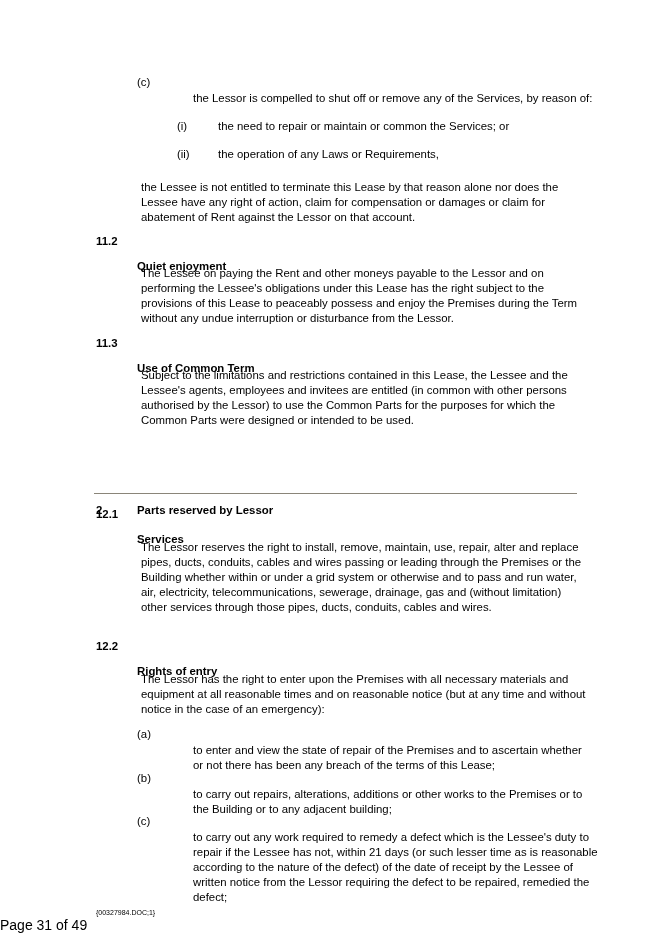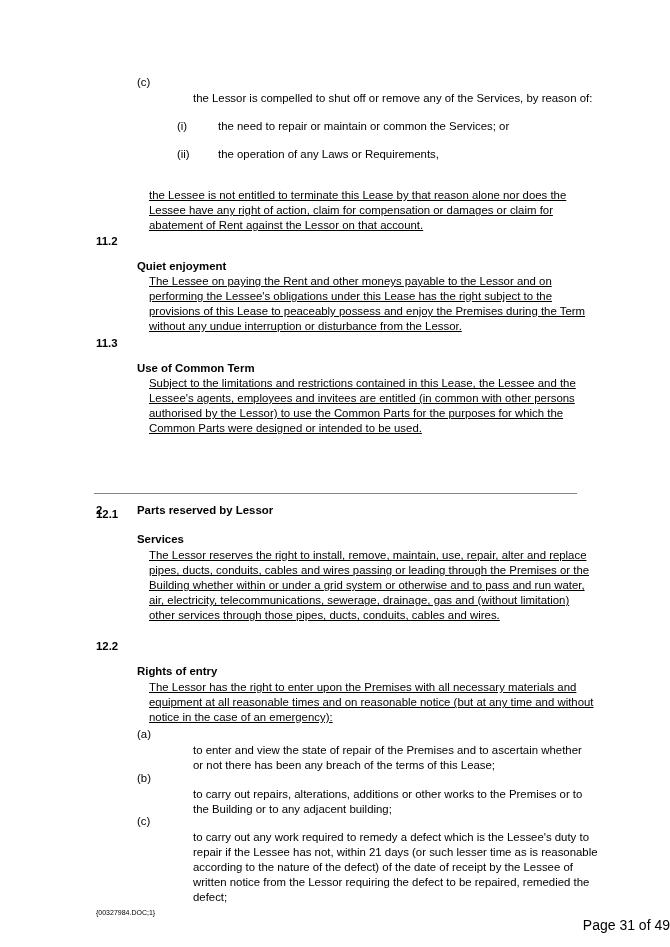--- a/index.html
+++ b/index.html
@@ -1,27 +1,27 @@
 <!DOCTYPE html>
 <html><head>
 <meta charset="utf-8">
 <style>
   html, body { margin: 0; padding: 0; background: #ffffff; }
   body { width: 670px; height: 947px; position: relative; overflow: hidden;
     font-family: "Liberation Sans", sans-serif; color: #000; font-size: 11.4px; line-height: 15px; }
-  .para { position: absolute; left: 137px; width: 445px; margin: 12px; text-decoration: underline; }
+  .para { position: absolute; left: 137px; width: 445px; margin: 4px; }
   .label-l1 { position: absolute; left: 96px; font-weight: bold; }
   .label-l2 { position: absolute; left: 137px; }
   .label-l3 { position: absolute; left: 177px; }
   .text-l2 { position: absolute; left: 177px; width: 410px; margin: 16px; }
   .text-l3 { position: absolute; left: 218px; width: 360px; margin: 0; }
   .heading { font-weight: bold; margin-top: 25px; }
   .rule { position: absolute; left: 94px; width: 483px; height: 1px; background: #8a8579; top: 493px; }
   .footer-ref { position: absolute; left: 96px; top: 908px; font-size: 7px; line-height: 9px; }
-  .page-num { position: absolute; left: 0; width: 670px; text-align: right; top: 917px; font-size: 14px; line-height: 17px; }
+  .page-num { position: absolute; left: 0; width: 670px; text-align: left; top: 917px; font-size: 14px; line-height: 17px; }
 </style>
 </head>
 <body>
 
 <span class="label-l2" style="top:75px">(c)</span>
 <p class="text-l2" style="top:75px; width:400px">the Lessor is compelled to shut off or remove any of the Services, by reason of:</p>
 
 <span class="label-l3" style="top:119px">(i)</span>
 <p class="text-l3" style="top:119px">the need to repair or maintain or common the Services; or</p>
 

